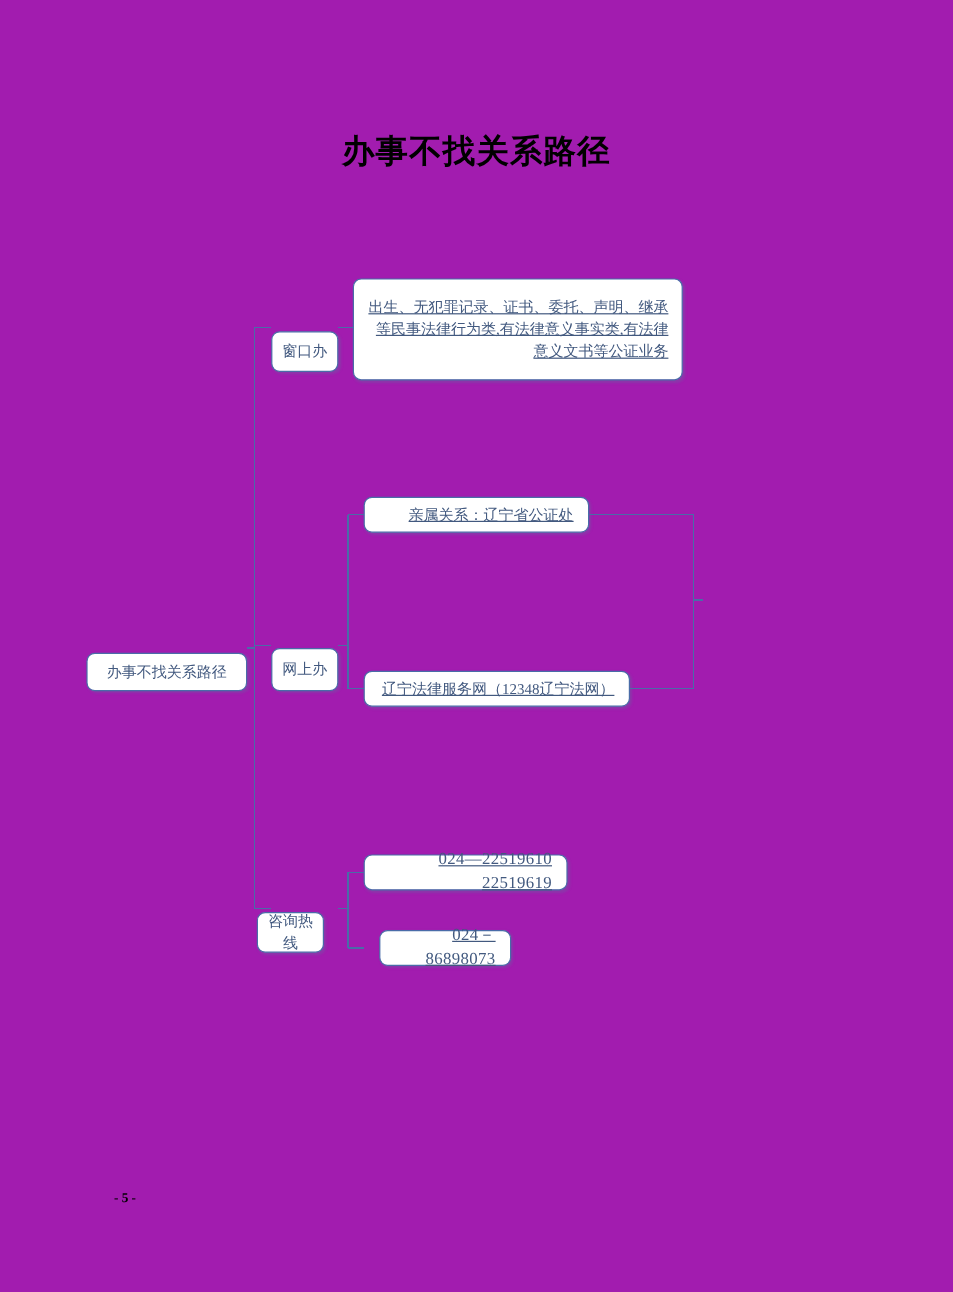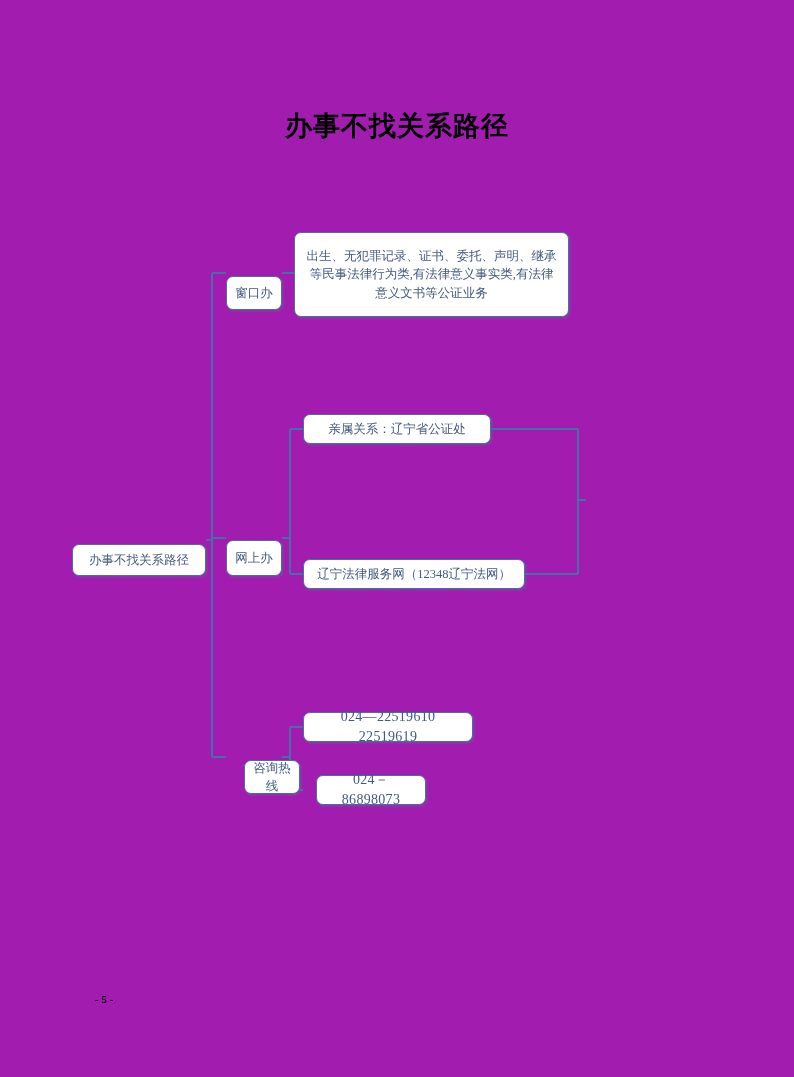--- a/index.html
+++ b/index.html
@@ -69,39 +69,40 @@
     align-items: center;
     padding: 4px 8px;
   }
   .node.center-text {
     justify-content: center;
     text-align: center;
     margin-top: 20px;
   }
   .node.left-text {
     justify-content: flex-start;
-    text-align: center;
+    text-align: right;
+    text-decoration: underline;
   }
   .node.para {
     align-items: center;
   }
   .node .txt {
     display: block;
     width: 100%;
   }
 
   
   #node-root      { left: 72px;  top: 524px; width: 134px; height: 32px; }
   #node-window    { left: 226px; top: 256px; width: 56px;  height: 34px; }
   #node-window-desc { left: 294px; top: 232px; width: 275px; height: 85px; padding: 6px 11px; }
   #node-online    { left: 226px; top: 520px; width: 56px;  height: 36px; }
   #node-wechat    { left: 303px; top: 414px; width: 188px; height: 30px; padding: 4px 12px; }
-  #node-lawnet    { left: 303px; top: 559px; width: 222px; height: 30px; padding: 4px 0; }
+  #node-lawnet    { left: 303px; top: 559px; width: 222px; height: 30px; padding: 4px 12px; }
   #node-online-desc { left: 586px; top: 458px; width: 130px; height: 85px; padding: 6px 10px; }
-  #node-hotline   { left: 244px; top: 740px; width: 56px;  height: 34px; }
+  #node-hotline   { left: 214px; top: 740px; width: 56px;  height: 34px; }
   #node-phone1    { left: 303px; top: 712px; width: 170px; height: 30px; padding: 4px 12px; }
   #node-phone2    { left: 316px; top: 775px; width: 110px; height: 30px; padding: 4px 12px; }
 
   .node.numeric { font-family: "Liberation Serif", "DejaVu Serif", serif; font-size: 14px; letter-spacing: .3px; }
 
   
   #page-footer {
     position: absolute;
     left: 95px;
     top: 993px;

